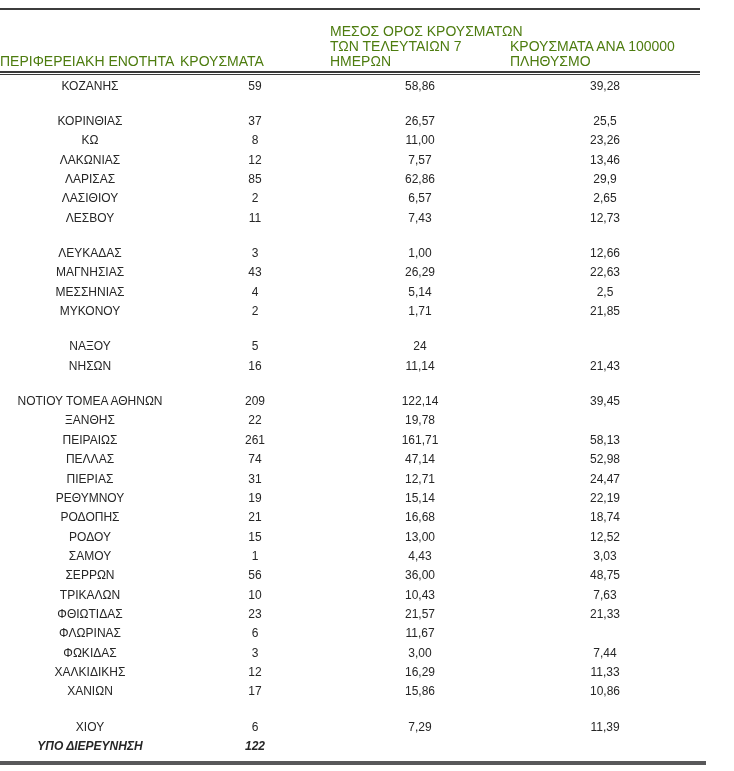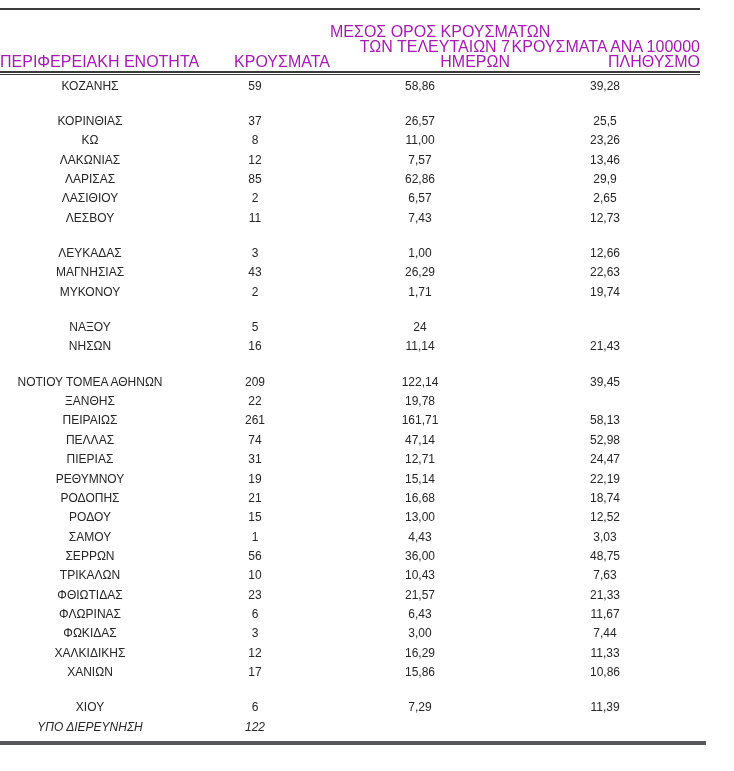--- a/index.html
+++ b/index.html
@@ -27,24 +27,24 @@
     height: 2px;
     background: #3c3c3c;
   }
   .header-grid {
     display: grid;
     grid-template-columns: 180px 150px 180px 190px;
     align-items: end;
     padding-top: 14px;
   }
   .hcell {
-    text-align: right;
-    font-size: 16px;
+    text-align: left;
+    font-size: 14px;
     line-height: 15px;
-    color: #a21caf;
+    color: #4d7c0f;
     white-space: nowrap;
   }
   .rule-double {
     width: 700px;
     height: 1px;
     border-top: 2px solid #3a3a3a;
     border-bottom: 1px solid #3a3a3a;
     margin-top: 2px;
   }
   .body-grid {
@@ -57,21 +57,21 @@
     align-items: center;
   }
   .row.spacer { height: 16px; }
   .cell {
     text-align: center;
     font-size: 12px;
     line-height: 14px;
     color: #262626;
     white-space: nowrap;
   }
-  .row.italic .cell { font-style: italic; }
+  .row.italic .cell { font-style: italic; font-weight: bold; }
   .rule-bottom {
     width: 706px;
     height: 4px;
     background: #58585a;
     margin-top: 5px;
   }
 </style>
 </head>
 <body>
 
@@ -149,24 +149,30 @@
         <div class="cell">1,00</div>
         <div class="cell">12,66</div>
       </div>
       <div class="row">
         <div class="cell">ΜΑΓΝΗΣΙΑΣ</div>
         <div class="cell">43</div>
         <div class="cell">26,29</div>
         <div class="cell">22,63</div>
       </div>
       <div class="row">
+        <div class="cell">ΜΕΣΣΗΝΙΑΣ</div>
+        <div class="cell">4</div>
+        <div class="cell">5,14</div>
+        <div class="cell">2,5</div>
+      </div>
+      <div class="row">
         <div class="cell">ΜΥΚΟΝΟΥ</div>
         <div class="cell">2</div>
         <div class="cell">1,71</div>
-        <div class="cell">19,74</div>
+        <div class="cell">21,85</div>
       </div>
       <div class="row spacer"></div>
       <div class="row">
         <div class="cell">ΝΑΞΟΥ</div>
         <div class="cell">5</div>
         <div class="cell">24</div>
       </div>
       <div class="row">
         <div class="cell">ΝΗΣΩΝ</div>
         <div class="cell">16</div>
@@ -241,21 +247,20 @@
       </div>
       <div class="row">
         <div class="cell">ΦΘΙΩΤΙΔΑΣ</div>
         <div class="cell">23</div>
         <div class="cell">21,57</div>
         <div class="cell">21,33</div>
       </div>
       <div class="row">
         <div class="cell">ΦΛΩΡΙΝΑΣ</div>
         <div class="cell">6</div>
-        <div class="cell">6,43</div>
         <div class="cell">11,67</div>
       </div>
       <div class="row">
         <div class="cell">ΦΩΚΙΔΑΣ</div>
         <div class="cell">3</div>
         <div class="cell">3,00</div>
         <div class="cell">7,44</div>
       </div>
       <div class="row">
         <div class="cell">ΧΑΛΚΙΔΙΚΗΣ</div>

